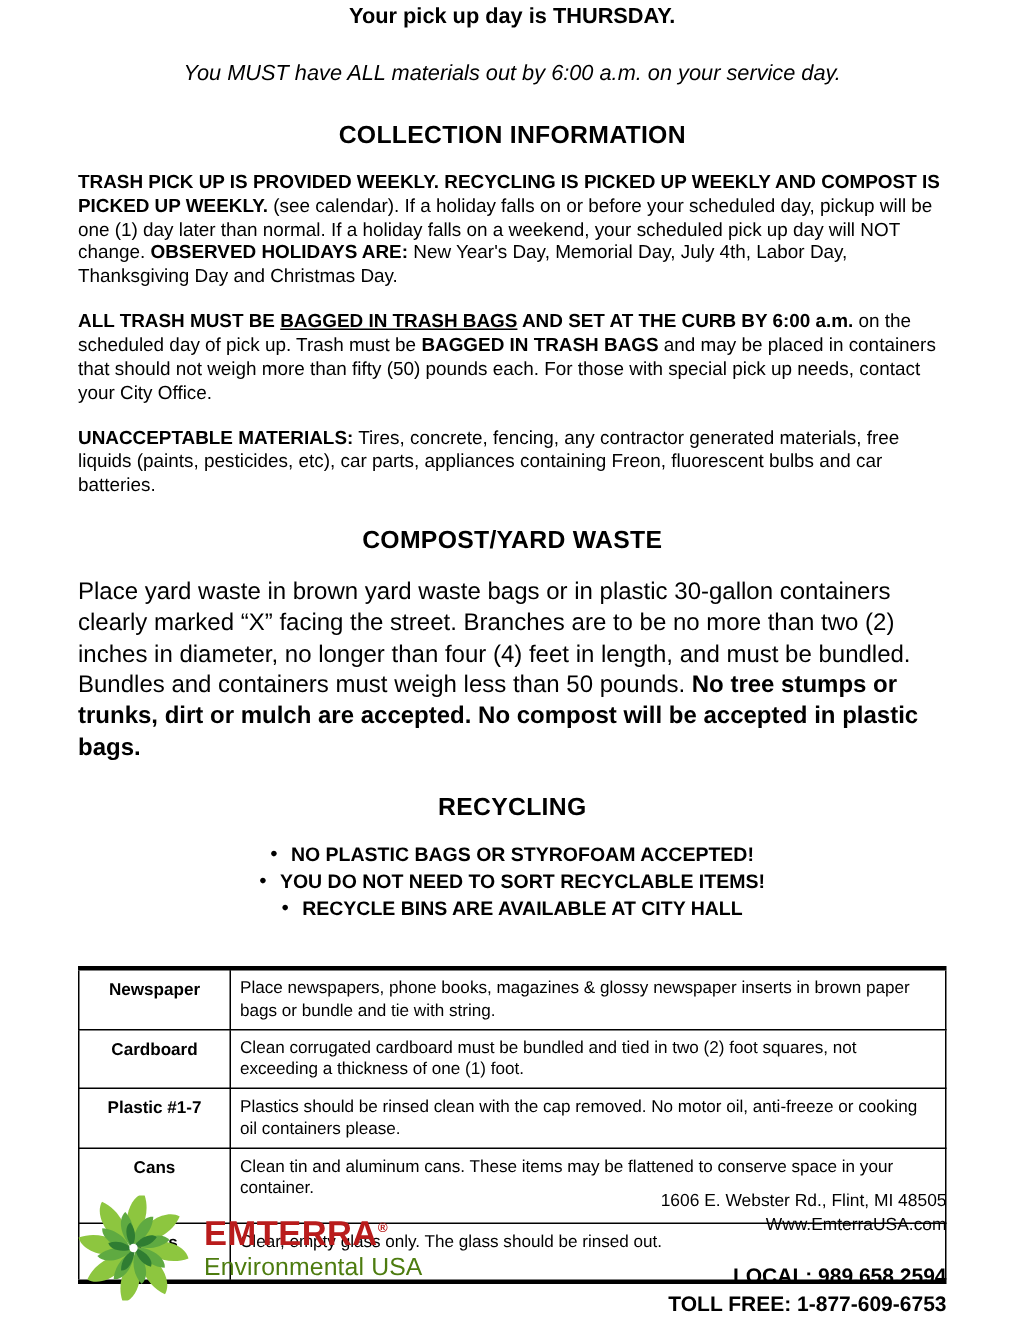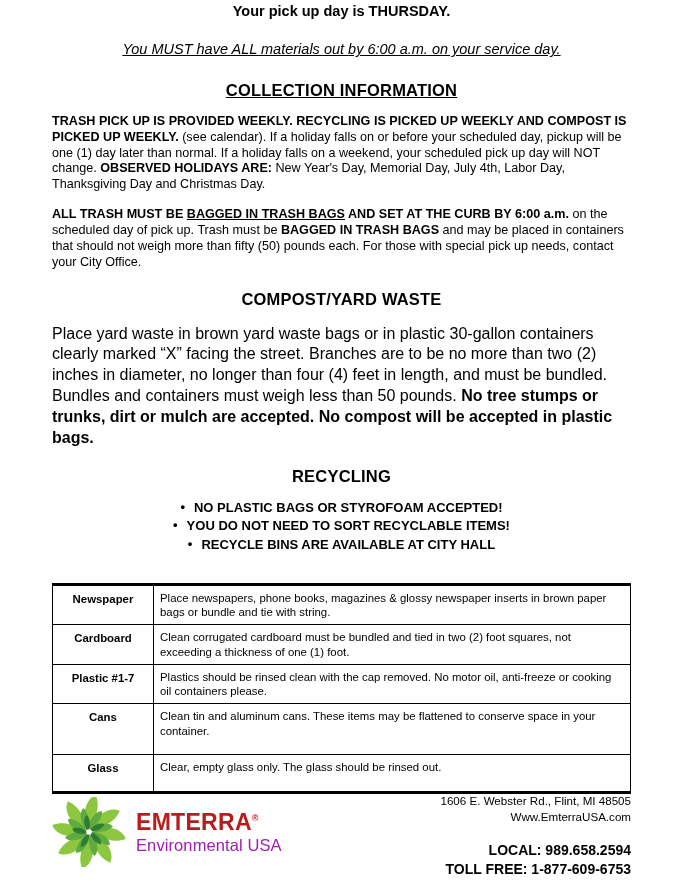--- a/index.html
+++ b/index.html
@@ -37,30 +37,29 @@
     font-weight: bold;
     margin: 3px 0 0 0;
     line-height: 1.2;
   }
   .doc-notice {
     text-align: center;
     font-style: italic;
     font-size: 14.5px;
     margin: 21px 0 0 0;
     line-height: 1.2;
-    text-decoration: underline;
   }
   
   .section-heading {
     text-align: center;
     font-size: 16.5px;
     font-weight: bold;
     letter-spacing: 0.2px;
   }
-  #collection-heading { margin: 22px 0 0 0; text-decoration: underline; }
+  #collection-heading { margin: 22px 0 0 0; }
   #compost-heading { margin: 19px 0 0 0; }
   #recycling-heading { margin: 19px 0 0 0; }
 
   
   .para {
     font-size: 12.6px;
     line-height: 1.26;
     text-align: left;
     margin: 0;
   }
@@ -137,21 +136,21 @@
   .logo-text { margin-left: 10px; line-height: 1; }
   .logo-name {
     font-size: 23px;
     font-weight: bold;
     color: #b91c1c;
     letter-spacing: 0.3px;
   }
   .logo-name .reg { font-size: 9px; vertical-align: super; }
   .logo-sub {
     font-size: 16.5px;
-    color: #a21caf;
+    color: #4d7c0f;
     margin-top: 3px;
     letter-spacing: 0.1px;
   }
   .contact {
     position: absolute;
     right: 0;
     top: 0;
     text-align: right;
   }
   .contact .addr {
@@ -172,20 +171,21 @@
 
   <div class="doc-subtitle">Your pick up day is THURSDAY.</div>
   <div class="doc-notice">You MUST have ALL materials out by 6:00 a.m. on your service day.</div>
 
   <div class="section-heading" id="collection-heading">COLLECTION INFORMATION</div>
 
   <p class="para" id="collection-para-1"><span class="b">TRASH PICK UP IS PROVIDED WEEKLY. RECYCLING IS PICKED UP WEEKLY AND COMPOST IS PICKED UP WEEKLY.</span><span> (see calendar). If a holiday falls on or before your scheduled day, pickup will be one (1) day later than normal. If a holiday falls on a weekend, your scheduled pick up day will NOT change. </span><span class="b">OBSERVED HOLIDAYS ARE:</span><span> New Year's Day, Memorial Day, July 4th, Labor Day, Thanksgiving Day and Christmas Day.</span></p>
 
   <p class="para" id="collection-para-2"><span class="b">ALL TRASH MUST BE </span><span class="b u">BAGGED IN TRASH BAGS</span><span class="b"> AND SET AT THE CURB BY 6:00 a.m.</span><span> on the scheduled day of pick up. Trash must be </span><span class="b">BAGGED IN TRASH BAGS</span><span> and may be placed in containers that should not weigh more than fifty (50) pounds each. For those with special pick up needs, contact your City Office.</span></p>
 
+  <p class="para" id="collection-para-3"><span class="b">UNACCEPTABLE MATERIALS:</span><span> Tires, concrete, fencing, any contractor generated materials, free liquids (paints, pesticides, etc), car parts, appliances containing Freon, fluorescent bulbs  and car batteries.</span></p>
 
   <div class="section-heading" id="compost-heading">COMPOST/YARD WASTE</div>
 
 
   <p class="para" id="compost-para-2"><span>Place yard waste in brown yard waste bags or in plastic 30-gallon containers clearly marked “X” facing the street. Branches are to be no more than two (2) inches in diameter, no longer than four (4) feet in length, and must be bundled. Bundles and containers must weigh less than 50 pounds. </span><span class="b">No tree stumps or trunks, dirt or mulch  are accepted. No compost will be accepted in plastic bags.</span></p>
 
   <div class="section-heading" id="recycling-heading">RECYCLING</div>
 
   <ul class="bullets">
     <li><span class="dot">•</span><span>NO PLASTIC BAGS OR STYROFOAM ACCEPTED!</span></li>

